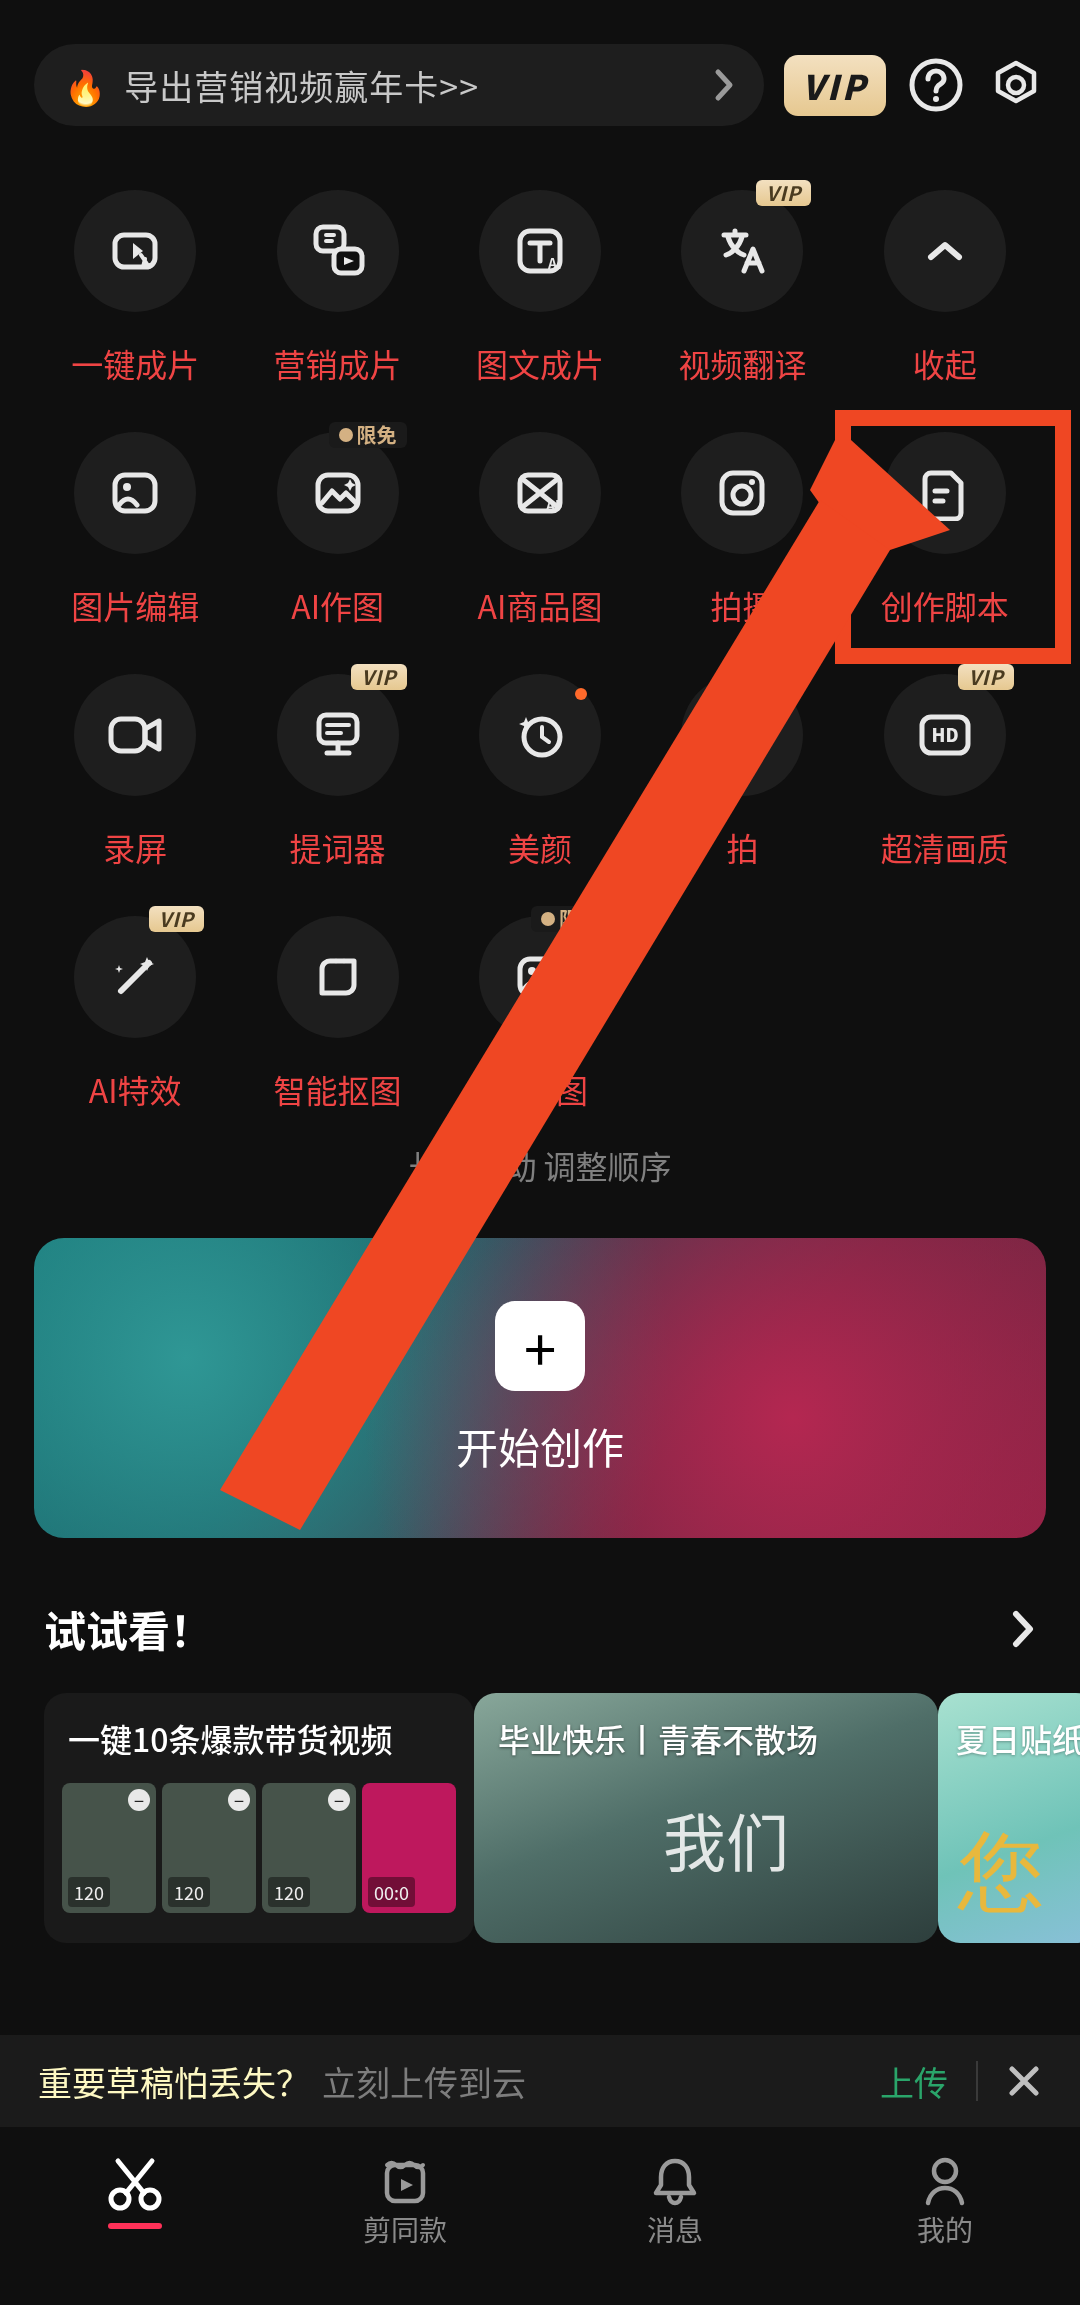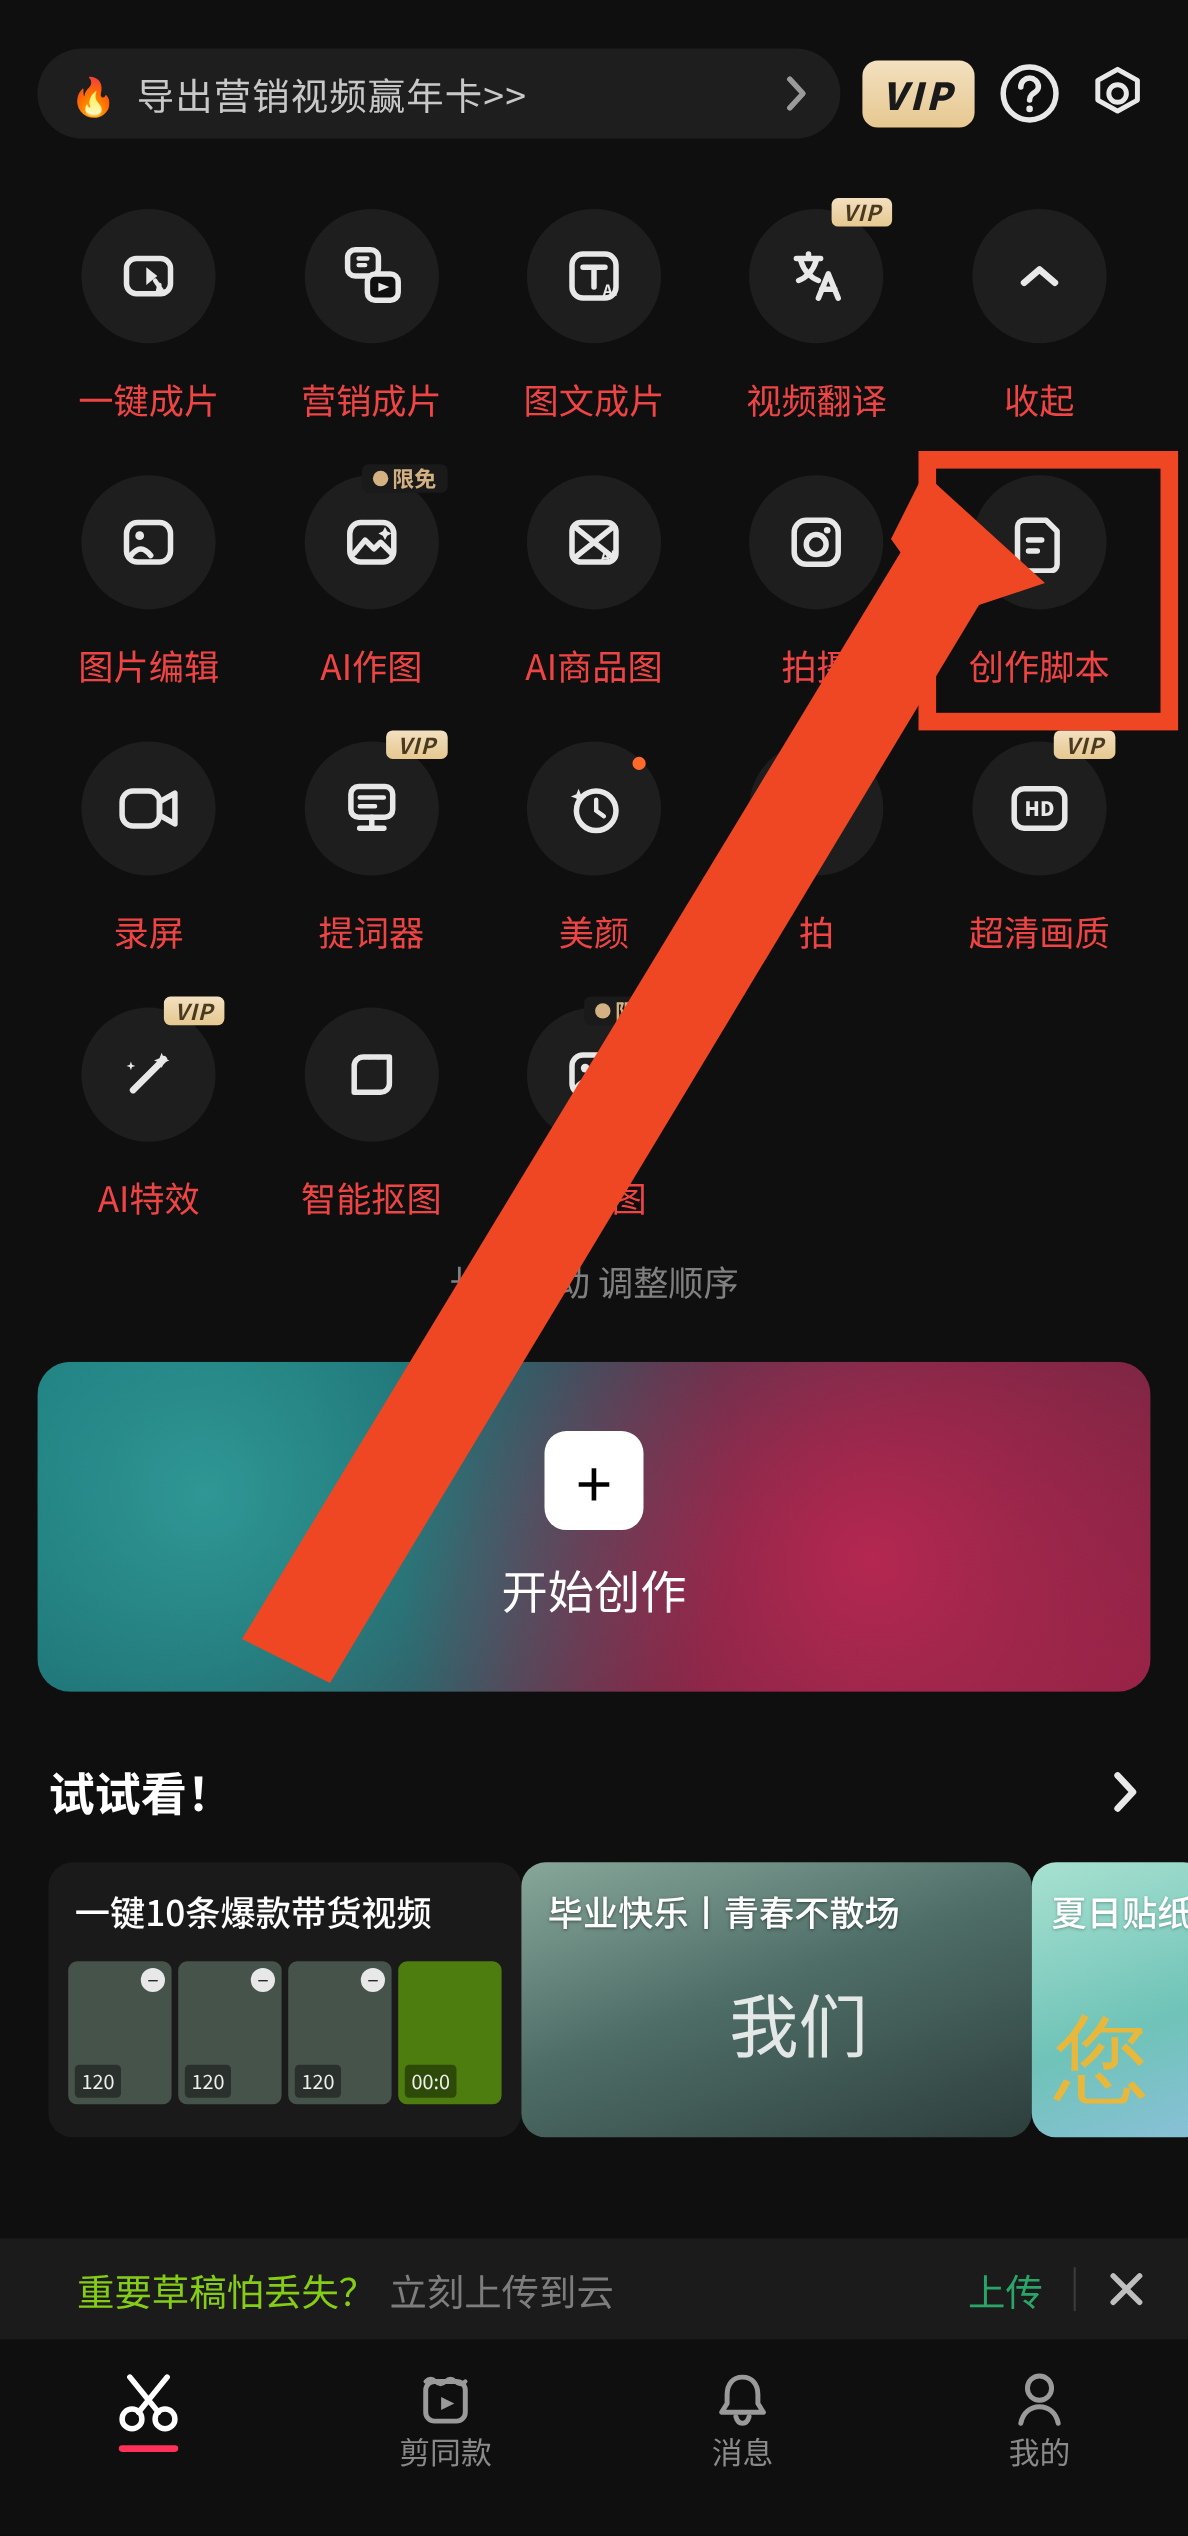--- a/index.html
+++ b/index.html
@@ -85,35 +85,35 @@
 .try-title { color:#fff; font-size:42px; font-weight:600; }
 .try-chevron { margin-left:auto; }
 .try-row { display:flex; margin-top:34px; }
 .card { height:250px; border-radius:22px; overflow:hidden; position:relative; flex:none; }
 .card1 { width:430px; background:#1a1a1a; }
 .card1-title { color:#fff; font-size:32px; font-weight:500; padding:22px 24px; }
 .thumbs { display:flex; gap:6px; padding:0 18px; }
 .thumb { flex:1; height:130px; background:#46534a; border-radius:8px; position:relative; overflow:hidden; }
 .thumb .cap { position:absolute; left:6px; bottom:6px; font-size:18px; color:#eee; background:rgba(0,0,0,.4); padding:2px 6px; border-radius:4px; }
 .thumb .minus { position:absolute; top:6px; right:6px; width:22px; height:22px; border-radius:50%; background:#e8e8e8; color:#222; font-size:18px; display:flex; align-items:center; justify-content:center; }
-.thumb.dark { background:#4d7c0f; }
+.thumb.dark { background:#be185d; }
 .card2 { width:464px; background:linear-gradient(160deg,#88a79a 0%,#4f6e68 45%,#2d3e3c 100%); }
 .card2-title { color:#fff; font-size:32px; font-weight:500; padding:22px 24px; text-shadow:0 1px 3px rgba(0,0,0,.5); }
 .card2-img { position:absolute; inset:0; display:flex; align-items:center; justify-content:center; font-size:63px; color:rgba(255,255,255,.85); top:40px;padding-left:40px; }
 .card3 { width:160px; background:linear-gradient(160deg,#a8e1d0,#6fc3b8 60%,#89c0d8); }
 .card3-title { color:#fff; font-size:32px; font-weight:500; padding:22px 18px; text-shadow:0 1px 3px rgba(0,0,0,.3); white-space:nowrap; }
 .card3-glyph { position:absolute; bottom:12px; left:20px; font-size:86px; color:#e8b83d; font-family:"STKaiti","KaiTi",serif; }
 
 
 .cloud {
   position:absolute; left:0; right:0; bottom:178px;
   height:92px; background:#1b1b1b;
   display:flex; align-items:center; padding:0 38px; font-size:34px;
 }
-.cloud-q { color:#84cc16;margin-left:32px; }
+.cloud-q { color:#fef9c3; }
 .cloud-a { color:#7d7d7d; margin-left:12px; }
 .cloud-upload { margin-left:auto; color:#2aa56a; font-size:34px; }
 .cloud-sep { width:2px; height:40px; background:#3a3a3a; margin:0 28px; }
 .cloud-x { color:#bdbdbd; }
 
 
 .nav {
   position:absolute; left:0; right:0; bottom:0; height:178px;
   background:#0f0f0f; display:flex; padding-top:26px;
 }

